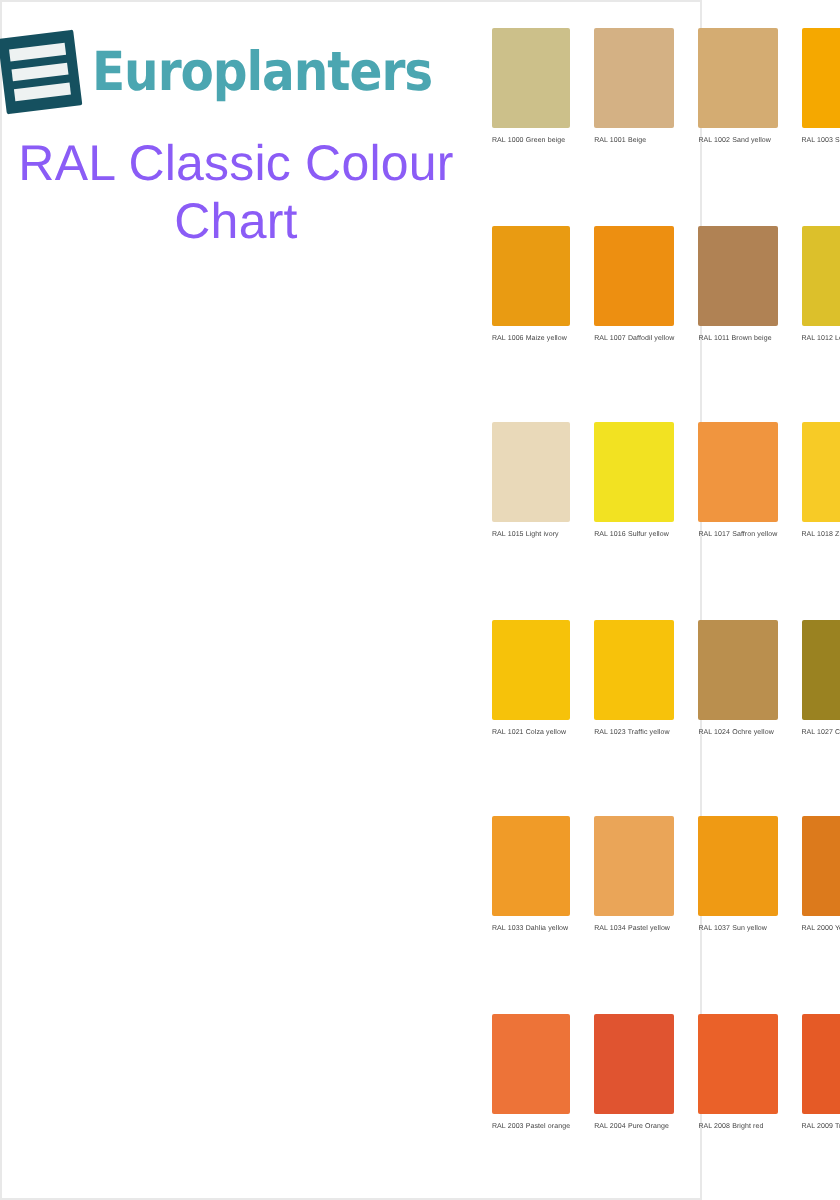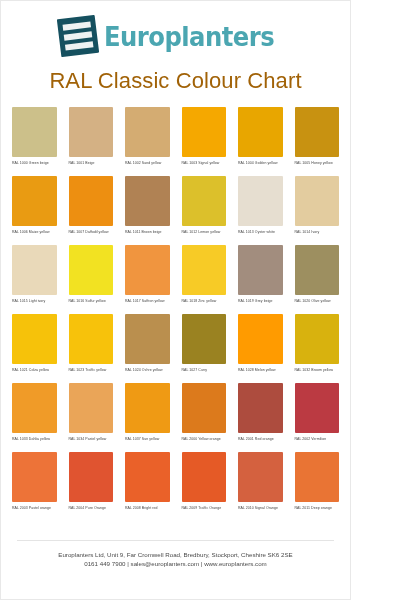--- a/index.html
+++ b/index.html
@@ -16,21 +16,21 @@
     overflow: hidden;
   }
   .page {
     position: relative;
     width: 351px;
     height: 600px;
     box-sizing: border-box;
     border: 1px solid #e8e8e8;
     background: #ffffff;
     display: flex;
-    flex-direction: column;
+    flex-direction: row;
   }
 
   
   .header {
     padding-top: 12px;
     text-align: center;
   }
   .logo-row {
     display: flex;
     align-items: center;
@@ -68,23 +68,23 @@
     font-size: 27px;
     letter-spacing: -0.6px;
     color: #4ba6b1;
     line-height: 1;
     transform: scaleX(0.9);
     transform-origin: left center;
   }
 
   .chart-title {
     margin-top: 9px;
-    font-size: 22px;
+    font-size: 25px;
     font-weight: normal;
-    color: #a16207;
+    color: #8b5cf6;
     letter-spacing: 0.1px;
     text-align: center;
   }
 
   
   .grid {
     margin: 13px 11px 0 11px;
     display: grid;
     grid-template-columns: repeat(6, 1fr);
     column-gap: 12px;

